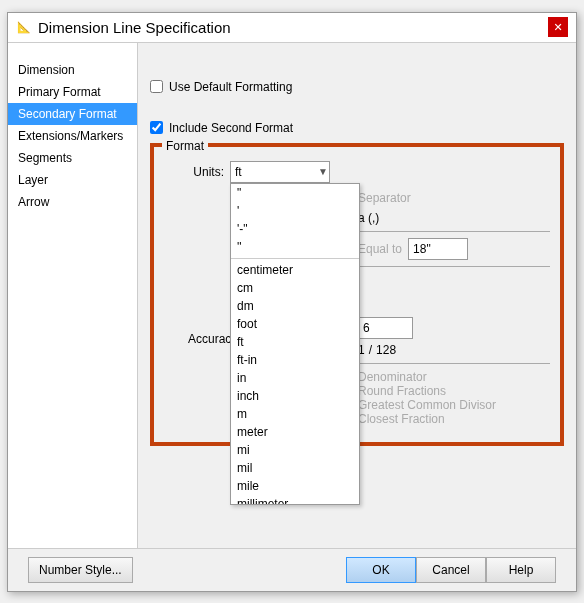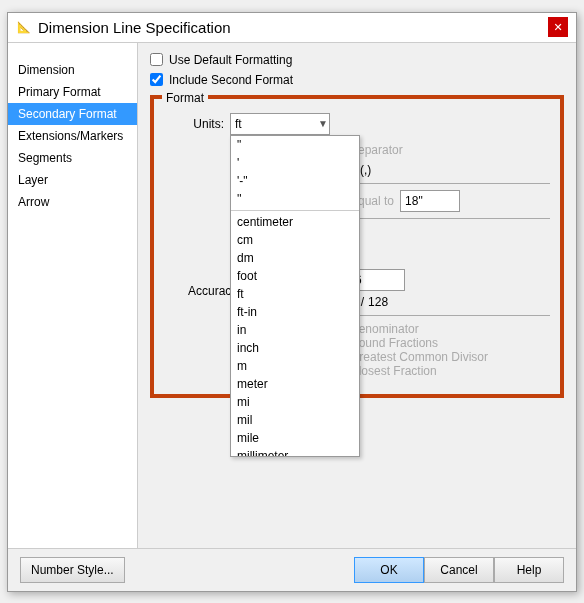--- a/index.html
+++ b/index.html
@@ -90,20 +90,21 @@
       flex: 1;
       padding: 10px 12px;
       overflow-y: auto;
       position: relative;
     }
     .checkbox-row {
       display: flex;
       align-items: center;
       gap: 6px;
       margin-bottom: 6px;
+      margin-top: 27px;
     }
     .checkbox-row input[type="checkbox"] {
       width: 13px;
       height: 13px;
     }
     .checkbox-label {
       font-size: 12px;
       color: #000;
     }
     .group-box {
@@ -166,21 +167,21 @@
       font-size: 12px;
       padding: 2px 4px;
       width: 80px;
     }
     .separator-row {
       border: none;
       border-top: 1px solid #aaa;
       margin: 6px 0;
     }
     .footer {
-      padding: 8px 12px;
+      padding: 8px 20px;
       display: flex;
       justify-content: space-between;
       align-items: center;
       border-top: 1px solid #ccc;
       background: #f0f0f0;
     }
     .footer-left {}
     .footer-right {
       display: flex;
       gap: 0;
@@ -235,21 +236,21 @@
         <label class="checkbox-label" for="cb1">Use Default Formatting</label>
       </div>
       <div class="checkbox-row">
         <input type="checkbox" id="cb2" checked="" style="">
         <label class="checkbox-label" for="cb2">Include Second Format</label>
       </div>
 
       <div class="group-box">
         <span class="group-box-title">Format</span>
 
-        <div style="display:flex; gap: 10px; margin-top: 6px;">
+        <div style="display:flex; gap: 18px; margin-top: 6px;">
 
           <div style="position: relative;">
             <div class="form-row">
               <span class="form-label">Units:</span>
               <div class="units-select-container">
                 <div style="width:100px; height:22px; border:1px solid #999; background:#fff; font-size:12px; padding:2px 20px 2px 4px; display:flex; align-items:center; cursor:pointer;">
                   <span>ft</span>
                   <span style="position:absolute; right: 2px; font-size:10px; color:#555;">▼</span>
                 </div>
 

